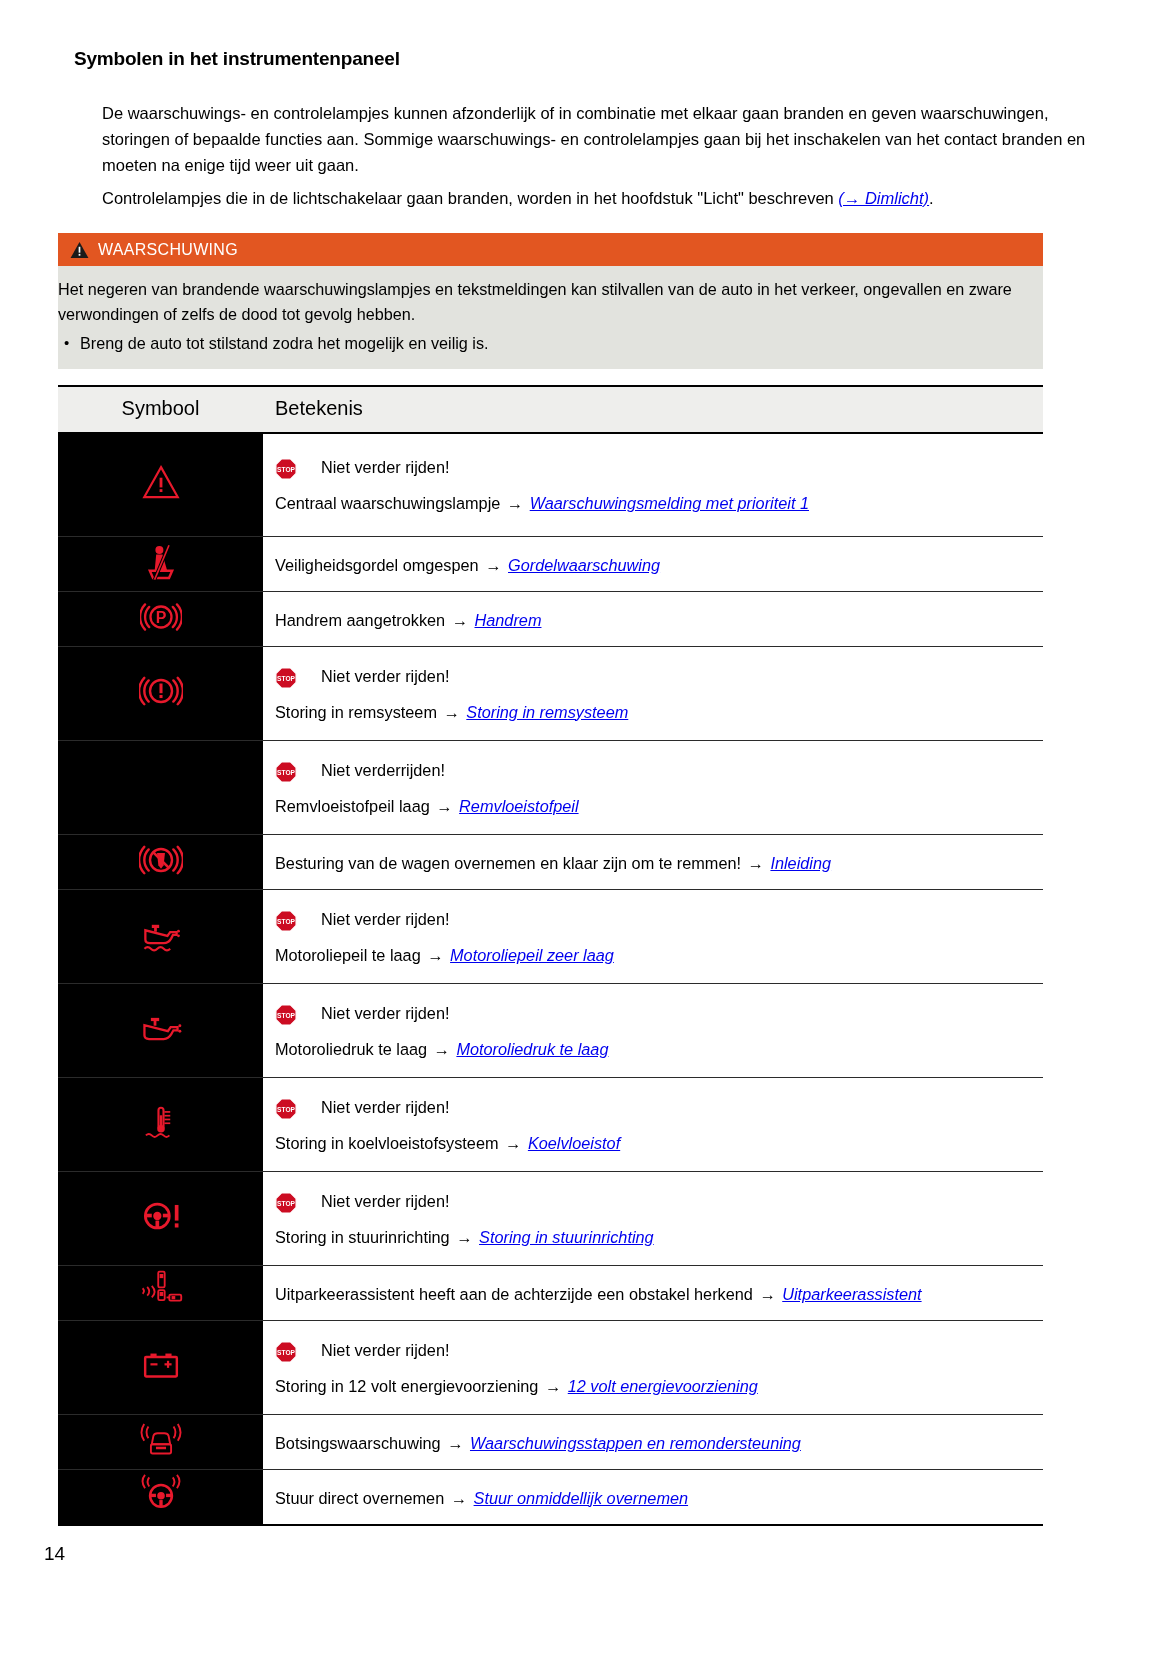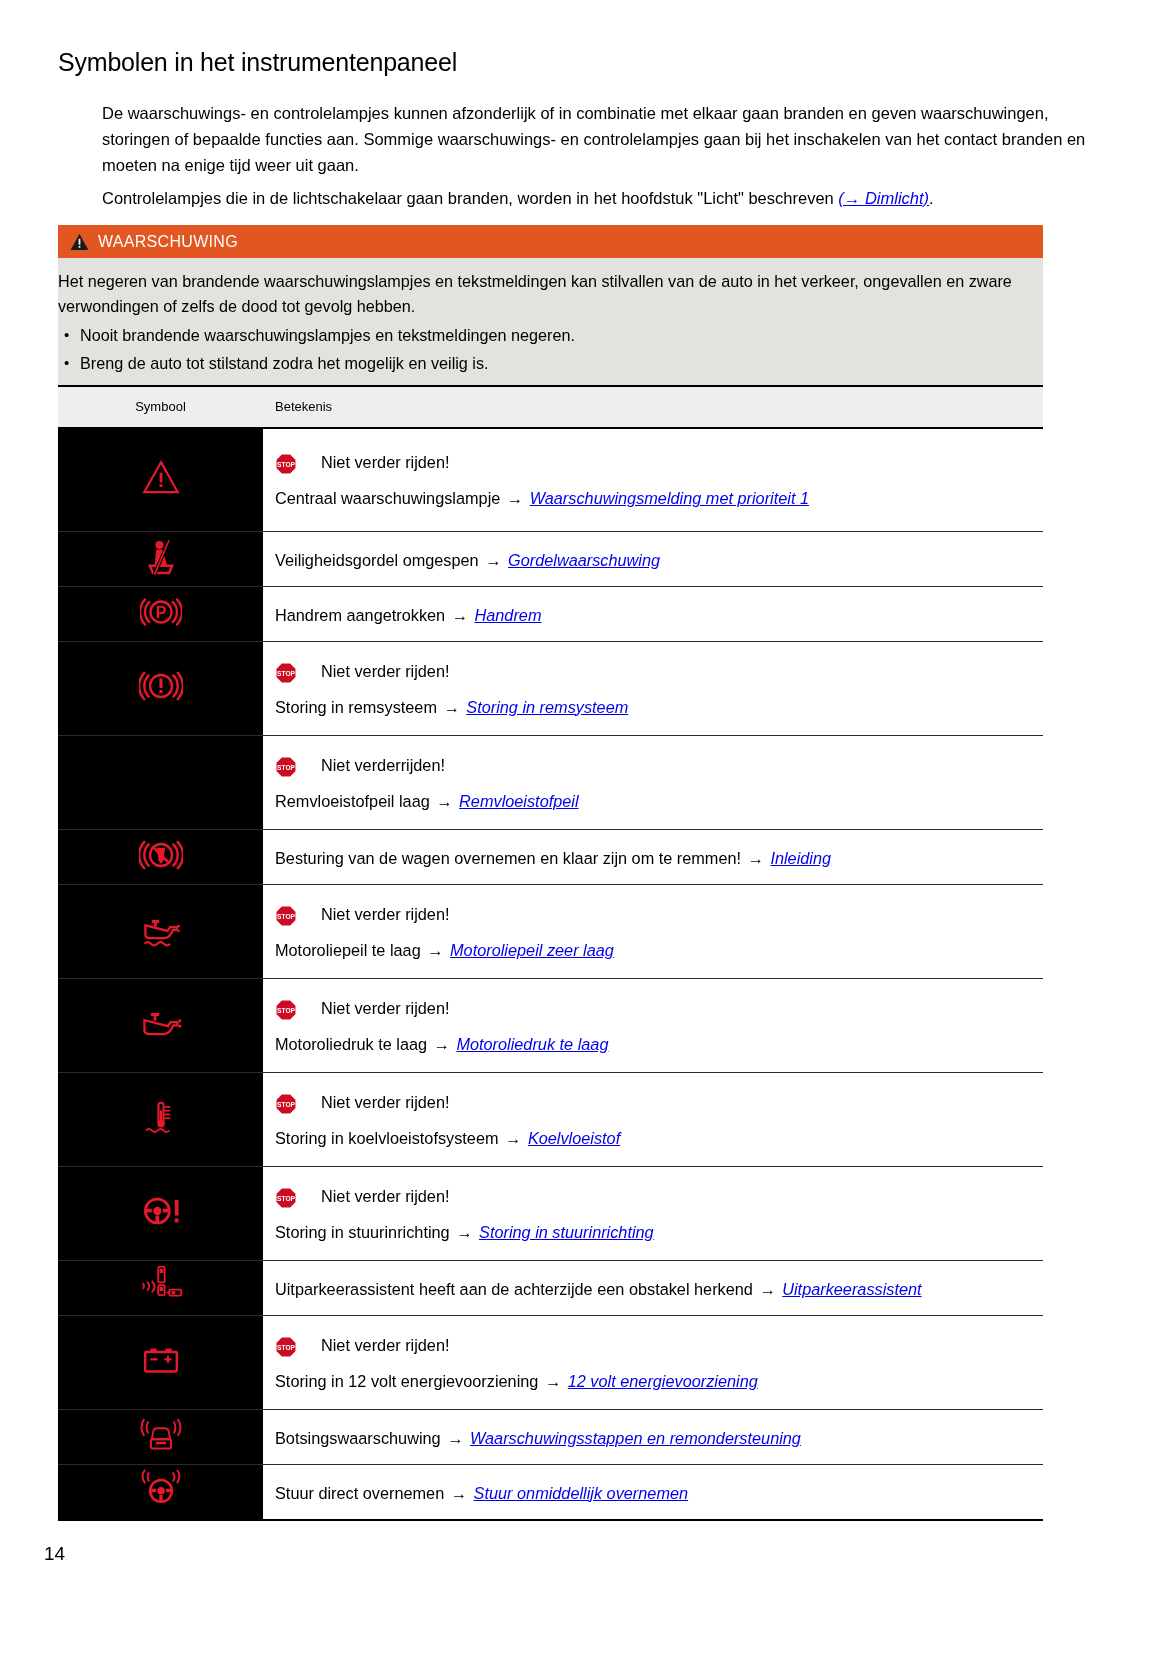--- a/index.html
+++ b/index.html
@@ -9,24 +9,24 @@
     height: 1653px;
     background: #ffffff;
     font-family: "Liberation Sans", sans-serif;
     color: #000000;
     position: relative;
   }
   .page { position: relative; width: 1165px; height: 1653px; padding: 0; }
 
   h1.title {
     position: absolute;
-    left: 58px; top: 48px;
+    left: 74px; top: 48px;
     margin: 0;
-    font-size: 25px;
-    font-weight: 400;
+    font-size: 19px;
+    font-weight: 700;
     letter-spacing: -0.2px;
     color: #000;
   }
 
   .intro {
     position: absolute;
     left: 58px;
     width: 985px;
     font-size: 16.5px;
     line-height: 26px;
@@ -49,20 +49,21 @@
   }
   .warnbox-head {
     background: #e25621;
     color: #ffffff;
     height: 33px;
     display: flex;
     align-items: center;
     padding-left: 12px;
     font-size: 16px;
     letter-spacing: .3px;
+    margin-top: 8px;
   }
   .warn-tri { margin-right: 9px; display:flex; align-items:center; }
   .warnbox-body {
     background: #e2e3de;
     padding: 11px 14px 12px 0;
     font-size: 16.2px;
     line-height: 25px;
   }
   .warnbox-body ul { margin: 2px 0 0 0; padding: 0; list-style: none; }
   .warnbox-body li { padding-left: 22px; position: relative; line-height: 28px;}
@@ -81,21 +82,21 @@
     table-layout: fixed;
   }
   .tbl col.c1 { width: 205px; }
   .tbl col.c2 { width: 780px; }
 
   .tbl thead th {
     background: #eeeeec;
     border-top: 2.5px solid #000;
     border-bottom: 2.5px solid #000;
     font-weight: 400;
-    font-size: 13px;
+    font-size: 20px;
     text-align: left;
     padding: 10px 0 12px 0;
     height: 42px;
   }
   .tbl thead th.sym { text-align: center; }
   .tbl thead th.bet { padding-left: 12px; }
 
   .tbl td {
     border-bottom: 1.2px solid #2b2b2b;
     vertical-align: middle;
@@ -147,21 +148,20 @@
           <path d="M10 0.6 L19.4 17.4 L0.6 17.4 Z" fill="#1a1a1a"></path>
           <rect x="9.1" y="5.6" width="1.8" height="6.2" fill="#ffffff"></rect>
           <rect x="9.1" y="13.1" width="1.8" height="1.9" fill="#ffffff"></rect>
         </svg>
       </span>
       <span>WAARSCHUWING</span>
     </div>
     <div class="warnbox-body">
       <div>Het negeren van brandende waarschuwingslampjes en tekstmeldingen kan stilvallen van de auto in het verkeer, ongevallen en zware verwondingen of zelfs de dood tot gevolg hebben.</div>
       <ul>
-        <li>Nooit brandende waarschuwingslampjes en tekstmeldingen negeren.</li>
         <li>Breng de auto tot stilstand zodra het mogelijk en veilig is.</li>
       </ul>
     </div>
   </div>
 
   <table class="tbl">
     <colgroup>
         <col class="c1">
         <col class="c2">
       </colgroup>

